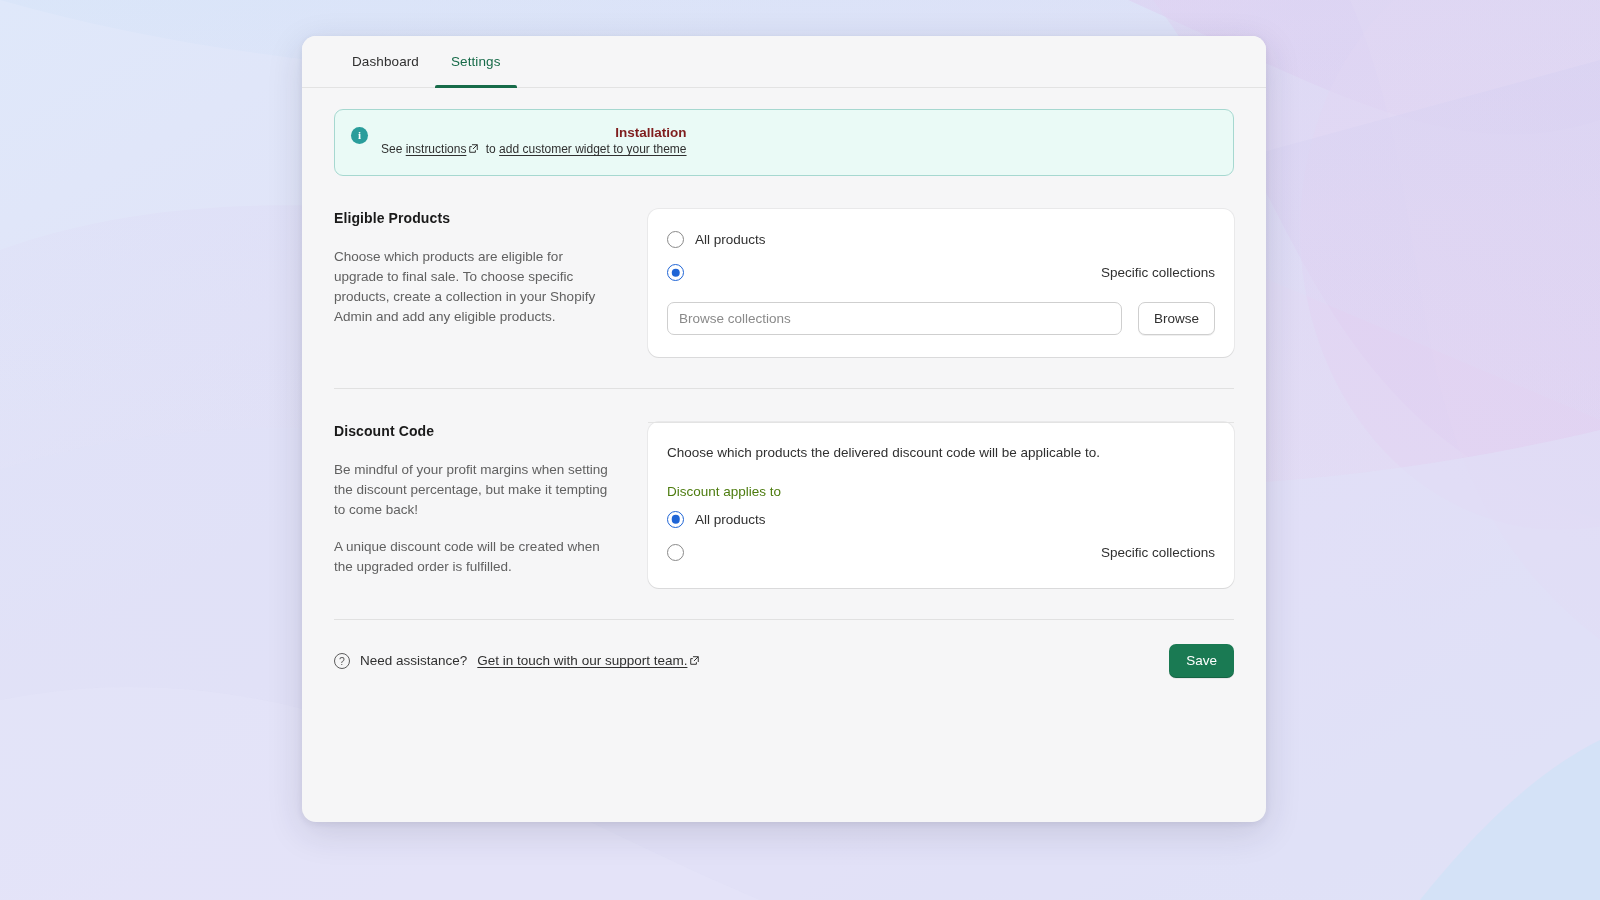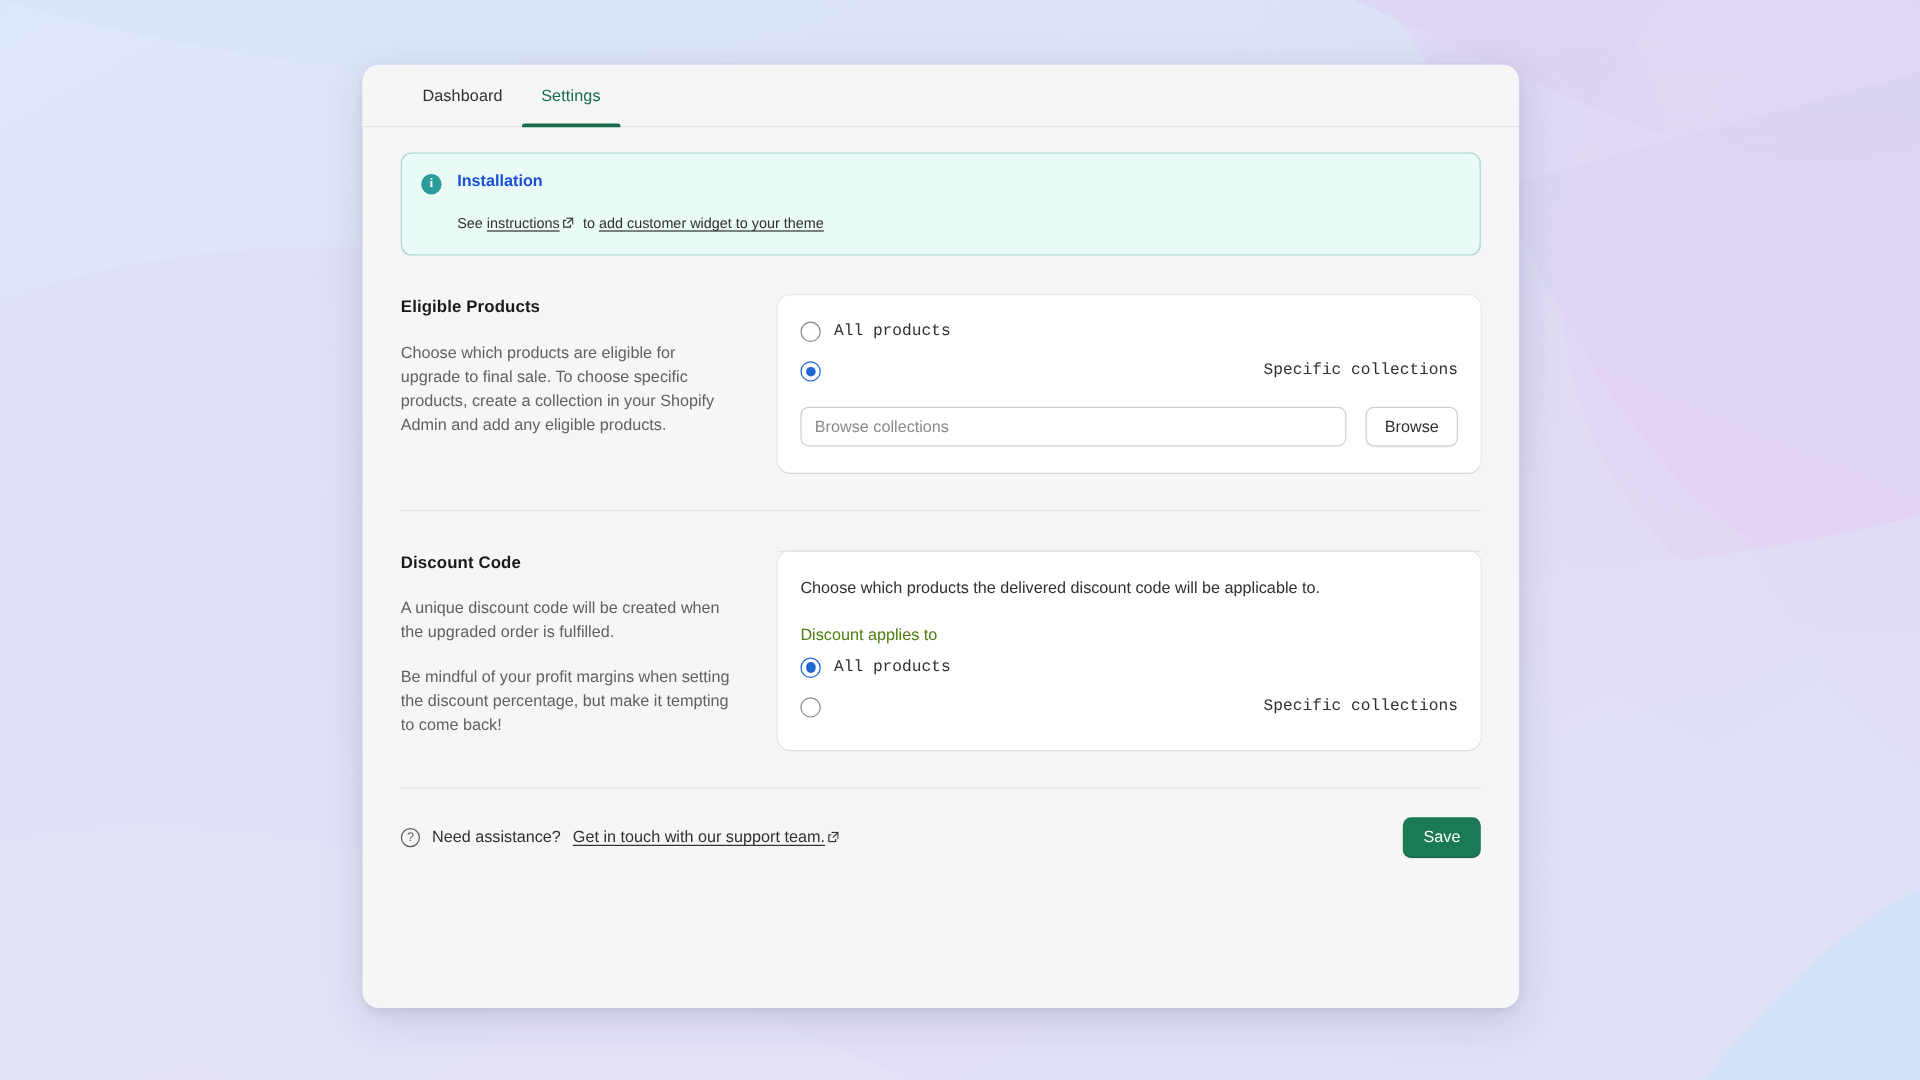--- a/index.html
+++ b/index.html
@@ -22,21 +22,21 @@
     inset: 0;
     width: 1600px;
     height: 900px;
     z-index: 0;
   }
 
   
   .app-window {
     position: absolute;
     left: 302px;
-    top: 54px;
+    top: 36px;
     width: 964px;
     height: 786px;
     background: #f6f6f7;
     border-radius: 14px;
     box-shadow: 0 10px 36px rgba(34,38,66,0.14), 0 2px 6px rgba(34,38,66,0.08);
     z-index: 1;
     overflow: hidden;
     display: flex;
     flex-direction: column;
   }
@@ -102,22 +102,23 @@
     display: flex;
     align-items: center;
     justify-content: center;
     line-height: 1;
     margin-top: 2px;
     font-family: "Liberation Serif", serif;
   }
   .banner-title {
     font-size: 13.5px;
     font-weight: bold;
-    color: #1d4ed8;
-    margin-bottom: 20px;
+    color: #7f1d1d;
+    margin-bottom: 1px;
+    text-align: right;
   }
   .banner-text {
     font-size: 12px;
     color: #303030;
     line-height: 1.45;
   }
   .banner-text a {
     color: #303030;
     text-decoration: underline;
     text-underline-offset: 2px;
@@ -199,21 +200,20 @@
     position: absolute;
     left: 50%; top: 50%;
     transform: translate(-50%,-50%);
     width: 8.5px; height: 8.5px;
     border-radius: 50%;
     background: #1f65d6;
   }
   .radio-label {
     font-size: 13.5px;
     color: #303030;
-    font-family: Liberation Mono, monospace;
   }
 
   
   .browse-row {
     display: flex;
     gap: 16px;
     margin-top: 18px;
   }
   .text-input {
     flex: 1 1 auto;
@@ -467,22 +467,22 @@
           </div>
         </div>
       </div>
     </div>
 
     <div class="section-divider"></div>
 
     <div class="section">
       <div class="section-left">
         <div class="section-title">Discount Code</div>
+        <div class="section-desc">Be mindful of your profit margins when setting the discount percentage, but make it tempting to come back!</div>
         <div class="section-desc">A unique discount code will be created when the upgraded order is fulfilled.</div>
-        <div class="section-desc">Be mindful of your profit margins when setting the discount percentage, but make it tempting to come back!</div>
       </div>
 
       <div class="section-right">
         <div class="card">
 
 
           <div class="card-divider"></div>
 
           <div class="card-pad" style="padding-top:20px;padding-bottom:24px;">
             <div class="hint-text">Choose which products the delivered discount code will be applicable to.</div>

